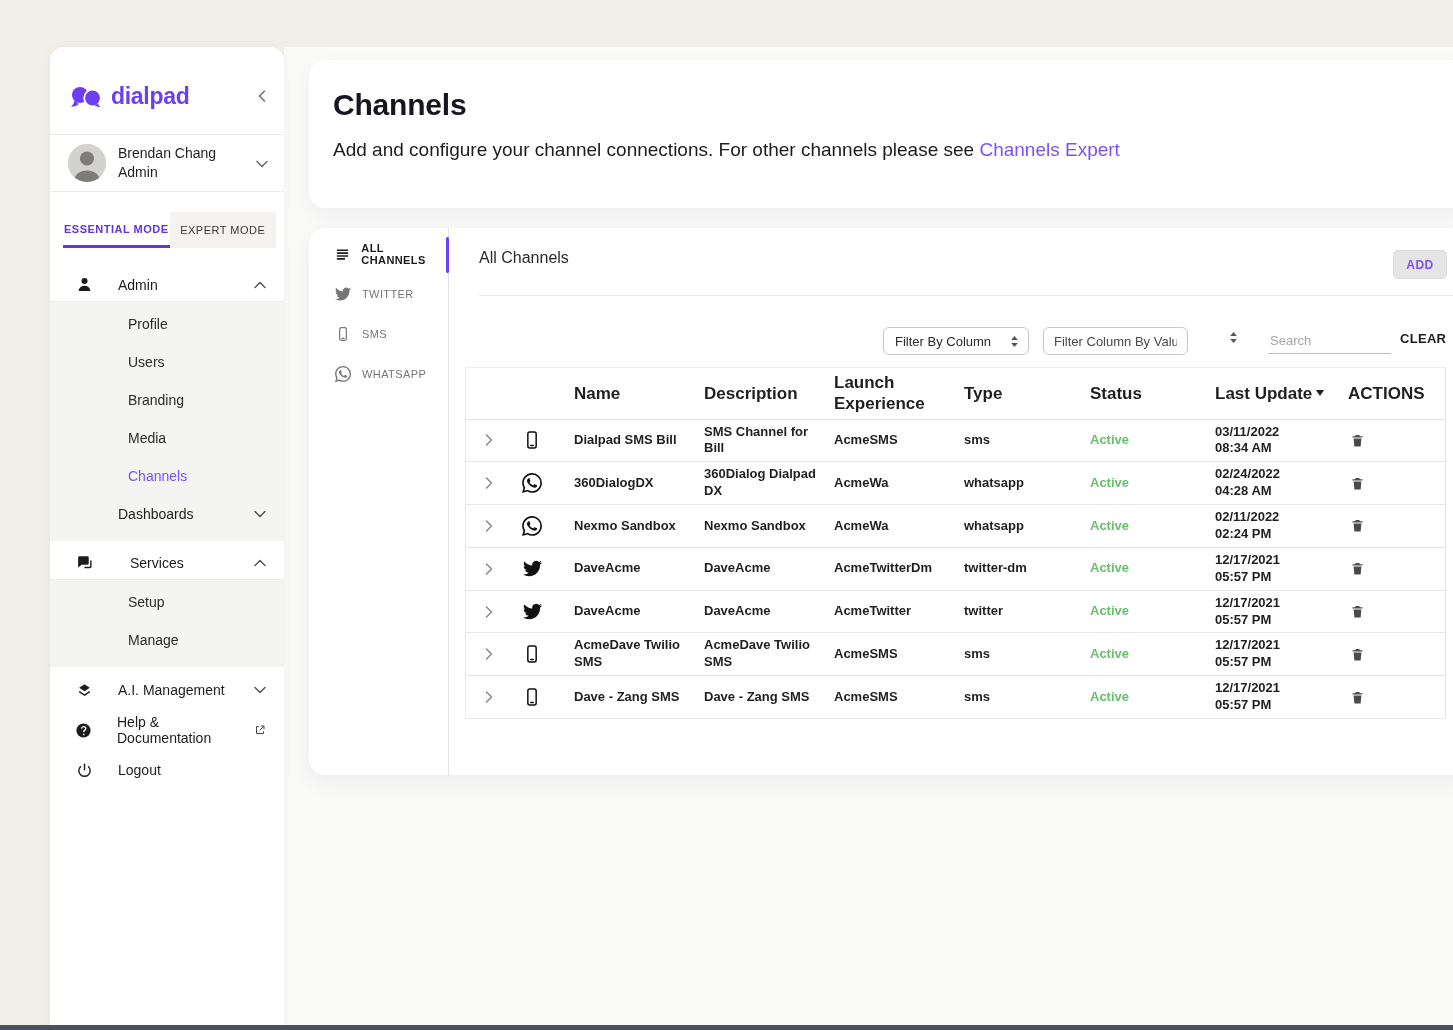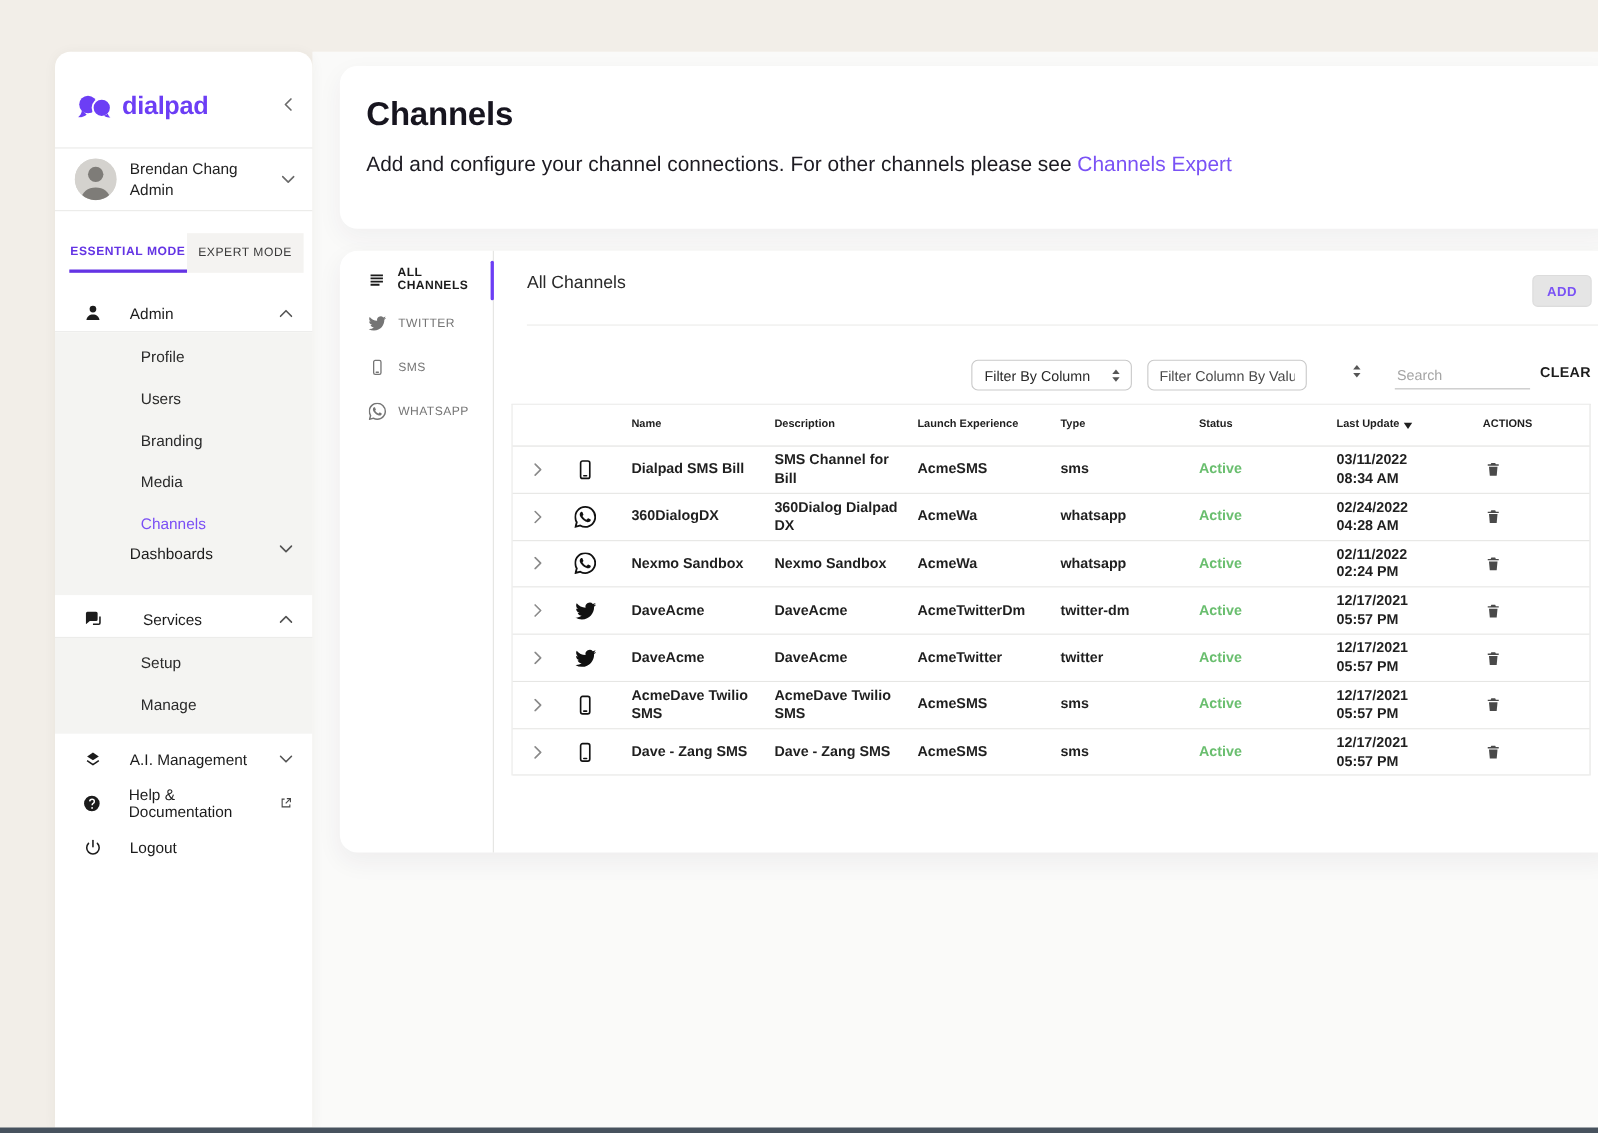--- a/index.html
+++ b/index.html
@@ -28,21 +28,21 @@
   .nav-header { height:34px; display:flex; align-items:center; padding:0 18px 0 25px; font-size:14px;
                 color:#1c1c1c; font-weight:500; cursor:pointer; }
   .nav-header .nh-ic { width:18px; display:flex; justify-content:center; color:#1c1c1c; }
   .nav-header .nh-lb { margin-left:25px; }
   .nav-header .nh-chev { margin-left:auto; color:#555; display:flex; }
   .mt20 { margin-top:20px; } .mt6 { margin-top:6px; }
   .bb { border-bottom:1px solid #ECECEA; }
   .submenu { background:#F4F4F2; padding:3px 0 8px; }
   .sub-item { height:38px; line-height:38px; padding-left:78px; font-size:14px; color:#2b2b2b; cursor:pointer; }
   .sub-item.active { color:#7A4FF5; font-weight:500; }
-  .sub-expand { height:38px; display:flex; align-items:flex-start; padding:0 18px 0 68px; font-size:14px; color:#1c1c1c; cursor:pointer; }
+  .sub-expand { height:38px; display:flex; align-items:center; padding:0 18px 0 68px; font-size:14px; color:#1c1c1c; cursor:pointer; }
   .sub-expand .nh-chev { margin-left:auto; color:#555; display:flex; }
   .ext-ic { margin-left:8px; color:#444; display:flex; }
 
   
   .header-card { position:absolute; left:309px; top:60px; width:1160px; height:148px; background:#fff;
                  border-radius:16px; box-shadow:0 8px 22px rgba(50,42,70,.05); padding:28px 0 0 24px; }
   .page-title { font-size:30px; font-weight:700; color:#17151F; letter-spacing:-.2px; }
   .page-sub { margin-top:17px; font-size:19px; color:#1d1b22; }
   .page-sub a { color:#7A52F5; text-decoration:none; cursor:pointer; }
 
@@ -76,21 +76,21 @@
   .search-input { position:absolute; left:819px; top:100px; width:123px; height:26px; border:none;
                   border-bottom:1px solid #BDBDBD; background:transparent; font-size:13px; color:#222;
                   font-family:"Liberation Sans",sans-serif; outline:none; padding:0 2px; }
   .search-input::placeholder { color:#A5A5A5; opacity:1; }
   .clear-btn { position:absolute; left:951px; top:103px; font-size:13px; font-weight:600; color:#1c1c1c;
                letter-spacing:.3px; cursor:pointer; background:none; border:none; font-family:"Liberation Sans",sans-serif; }
 
   .table { position:absolute; left:16px; top:139px; width:981px; border-left:1px solid #EAEAE8;
            border-right:1px solid #E4E4E2; border-top:1px solid #ECECEA; }
   .trow { display:grid; grid-template-columns:46px 62px 130px 130px 130px 126px 125px 133px 97px; align-items:center;font-weight:bold; }
-  .thead { min-height:38px; border-bottom:1px solid #E2E2E0; font-size:10px; font-weight:700; color:#1f1f1f; }
+  .thead { min-height:38px; border-bottom:1px solid #E2E2E0; font-size:17px; font-weight:700; color:#1f1f1f; }
   .thead .th { padding:4px 18px 4px 0; line-height:1.25; }
   .th-sort { display:inline-flex; align-items:center; gap:4px; cursor:pointer; }
   .row { min-height:41px; border-bottom:1px solid #E6E6E4; font-size:13px; color:#1f1f1f; }
   .cell { padding:4px 18px 4px 0; line-height:1.3; }
   .c-exp { display:flex; justify-content:center; color:#8a8a8a; cursor:pointer; padding:0; }
   .c-icon { display:flex; justify-content:center; color:#111; padding:0 22px 0 0; }
   .c-status { color:#69BE6E; }
   .c-upd { max-width:112px; }
   .c-act { color:#4a4a4a; cursor:pointer; display:flex; padding:0 0 0 2px; }
 </style>

